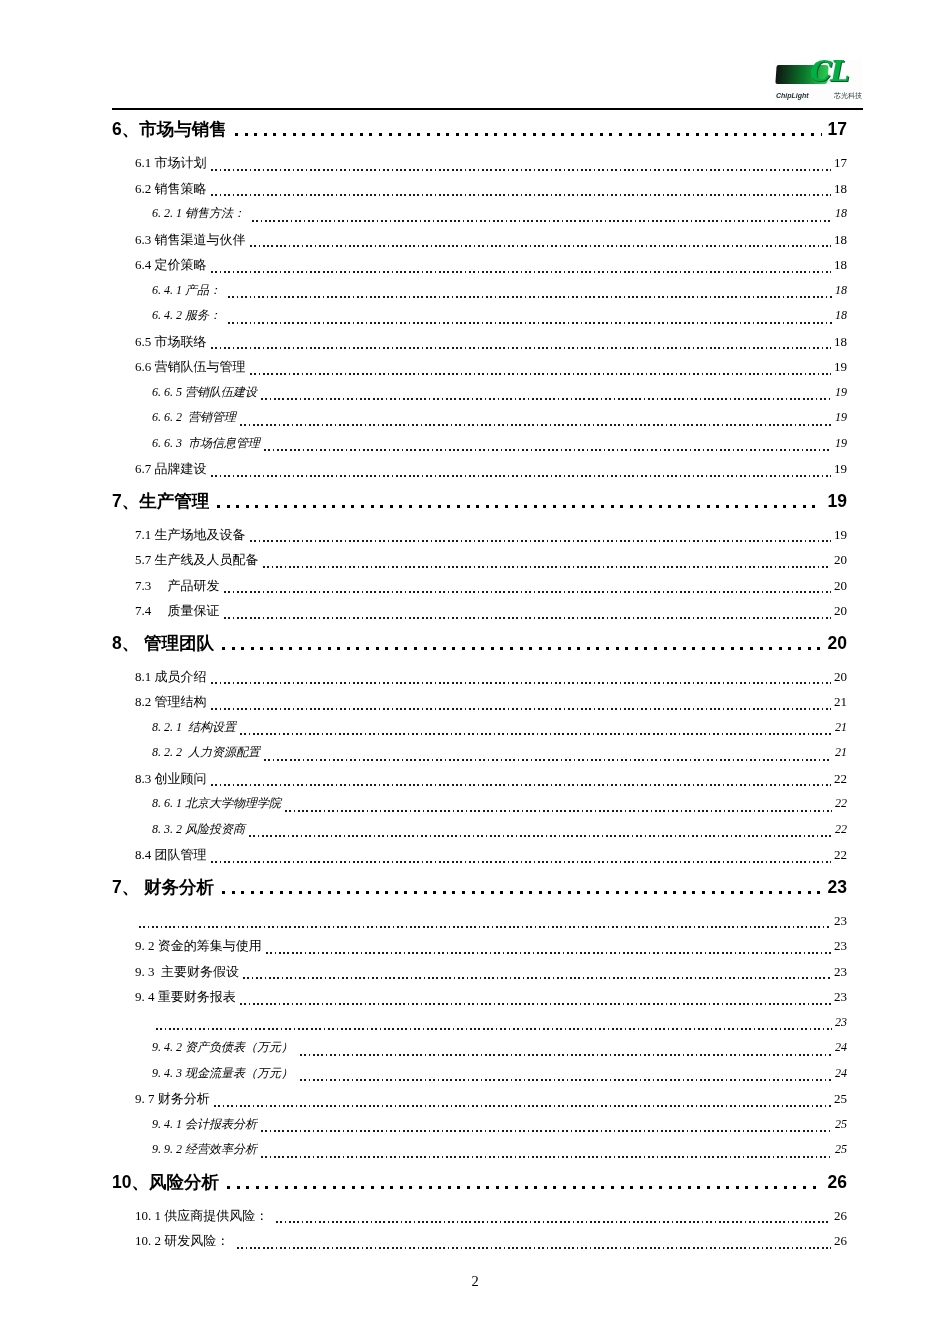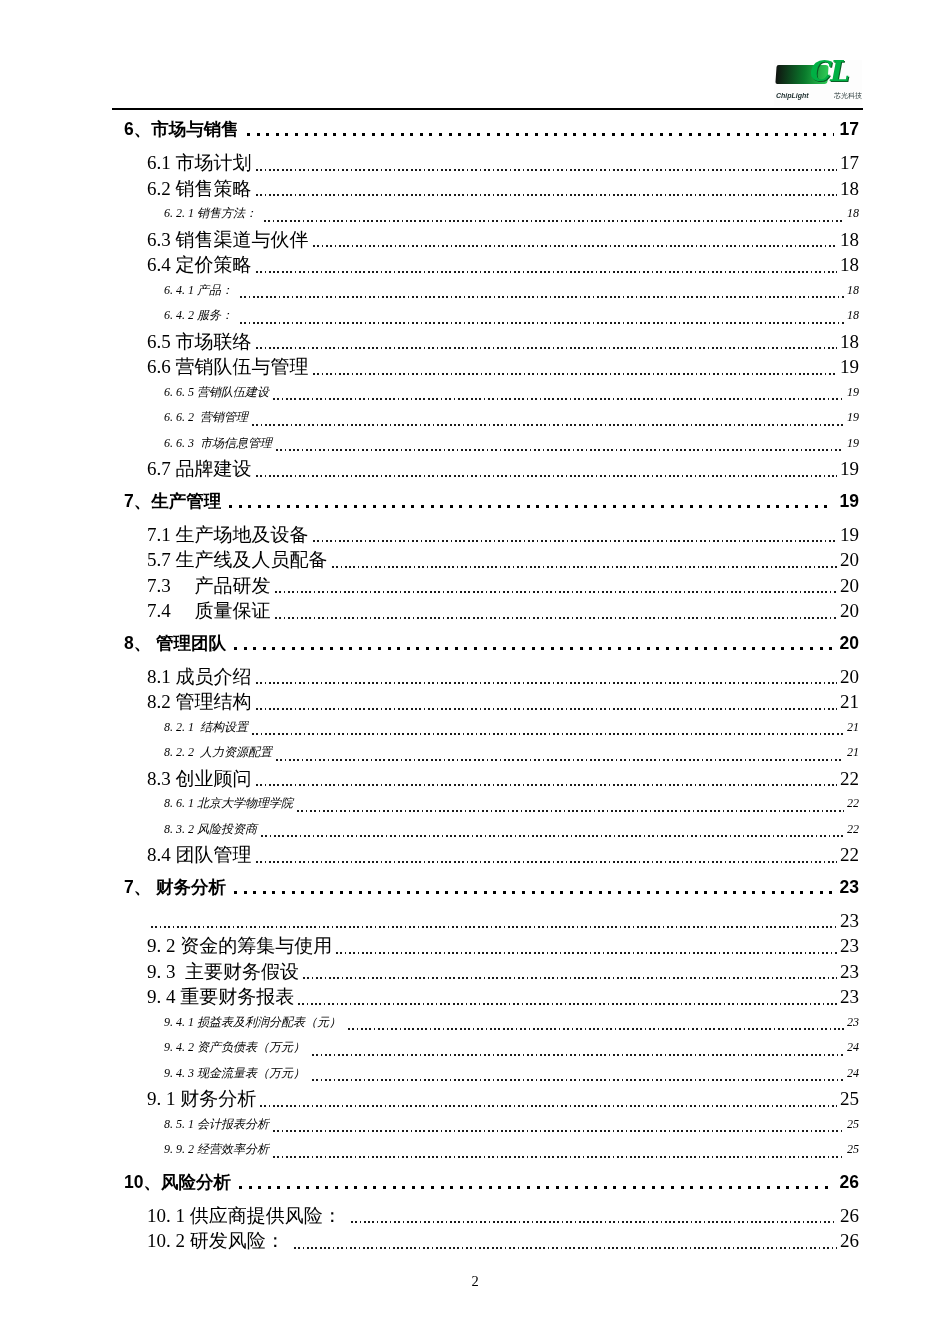--- a/index.html
+++ b/index.html
@@ -42,25 +42,25 @@
     font-family: "Liberation Sans", sans-serif;
   }
   .logo-caption .brand { font-style: italic; font-weight: bold; }
   .header-rule {
     position: absolute; left: 112px; top: 108px;
     width: 751px; height: 2px; background: #000;
   }
 
   
   .toc {
-    position: absolute; left: 124px; top: 110px;
+    position: absolute; left: 112px; top: 110px;
     width: 735px;
     text-align: right;
   }
-  .row { display: flex; align-items: stretch; line-height: 25.5px; font-size: 19px; }
+  .row { display: flex; align-items: stretch; line-height: 25.5px; font-size: 13px; }
   .row .label { white-space: pre; flex: 0 0 auto; }
   .row .page  { flex: 0 0 auto; }
   .leader {
     flex: 1 1 auto; align-self: flex-end;
     height: 2px; margin: 0 3px 5px 4px;
     background-image: repeating-linear-gradient(90deg, #1a1a1a 0 1.7px, transparent 1.7px 4.3px);
   }
   .h-row {
     font-family: "Liberation Sans", sans-serif;
     font-weight: bold; font-size: 17.5px; line-height: 26px;
@@ -261,41 +261,40 @@
         <span class="label">9. 3  主要财务假设</span>
         <span class="leader"></span>
         <span class="page">23</span>
       </div>
       <div class="row lvl2">
         <span class="label">9. 4 重要财务报表</span>
         <span class="leader"></span>
         <span class="page">23</span>
       </div>
       <div class="row lvl3">
-        <span class="label">9. 4. 1 损益表及利润分配表（元） </span>
         <span class="leader"></span>
         <span class="page">23</span>
       </div>
       <div class="row lvl3">
         <span class="label">9. 4. 2 资产负债表（万元） </span>
         <span class="leader"></span>
         <span class="page">24</span>
       </div>
       <div class="row lvl3">
         <span class="label">9. 4. 3 现金流量表（万元） </span>
         <span class="leader"></span>
         <span class="page">24</span>
       </div>
       <div class="row lvl2">
-        <span class="label">9. 1 财务分析</span>
+        <span class="label">9. 7 财务分析</span>
         <span class="leader"></span>
         <span class="page">25</span>
       </div>
       <div class="row lvl3">
-        <span class="label">8. 5. 1 会计报表分析</span>
+        <span class="label">9. 4. 1 会计报表分析</span>
         <span class="leader"></span>
         <span class="page">25</span>
       </div>
       <div class="row lvl3">
         <span class="label">9. 9. 2 经营效率分析</span>
         <span class="leader"></span>
         <span class="page">25</span>
       </div>
     </div>
     <div>

